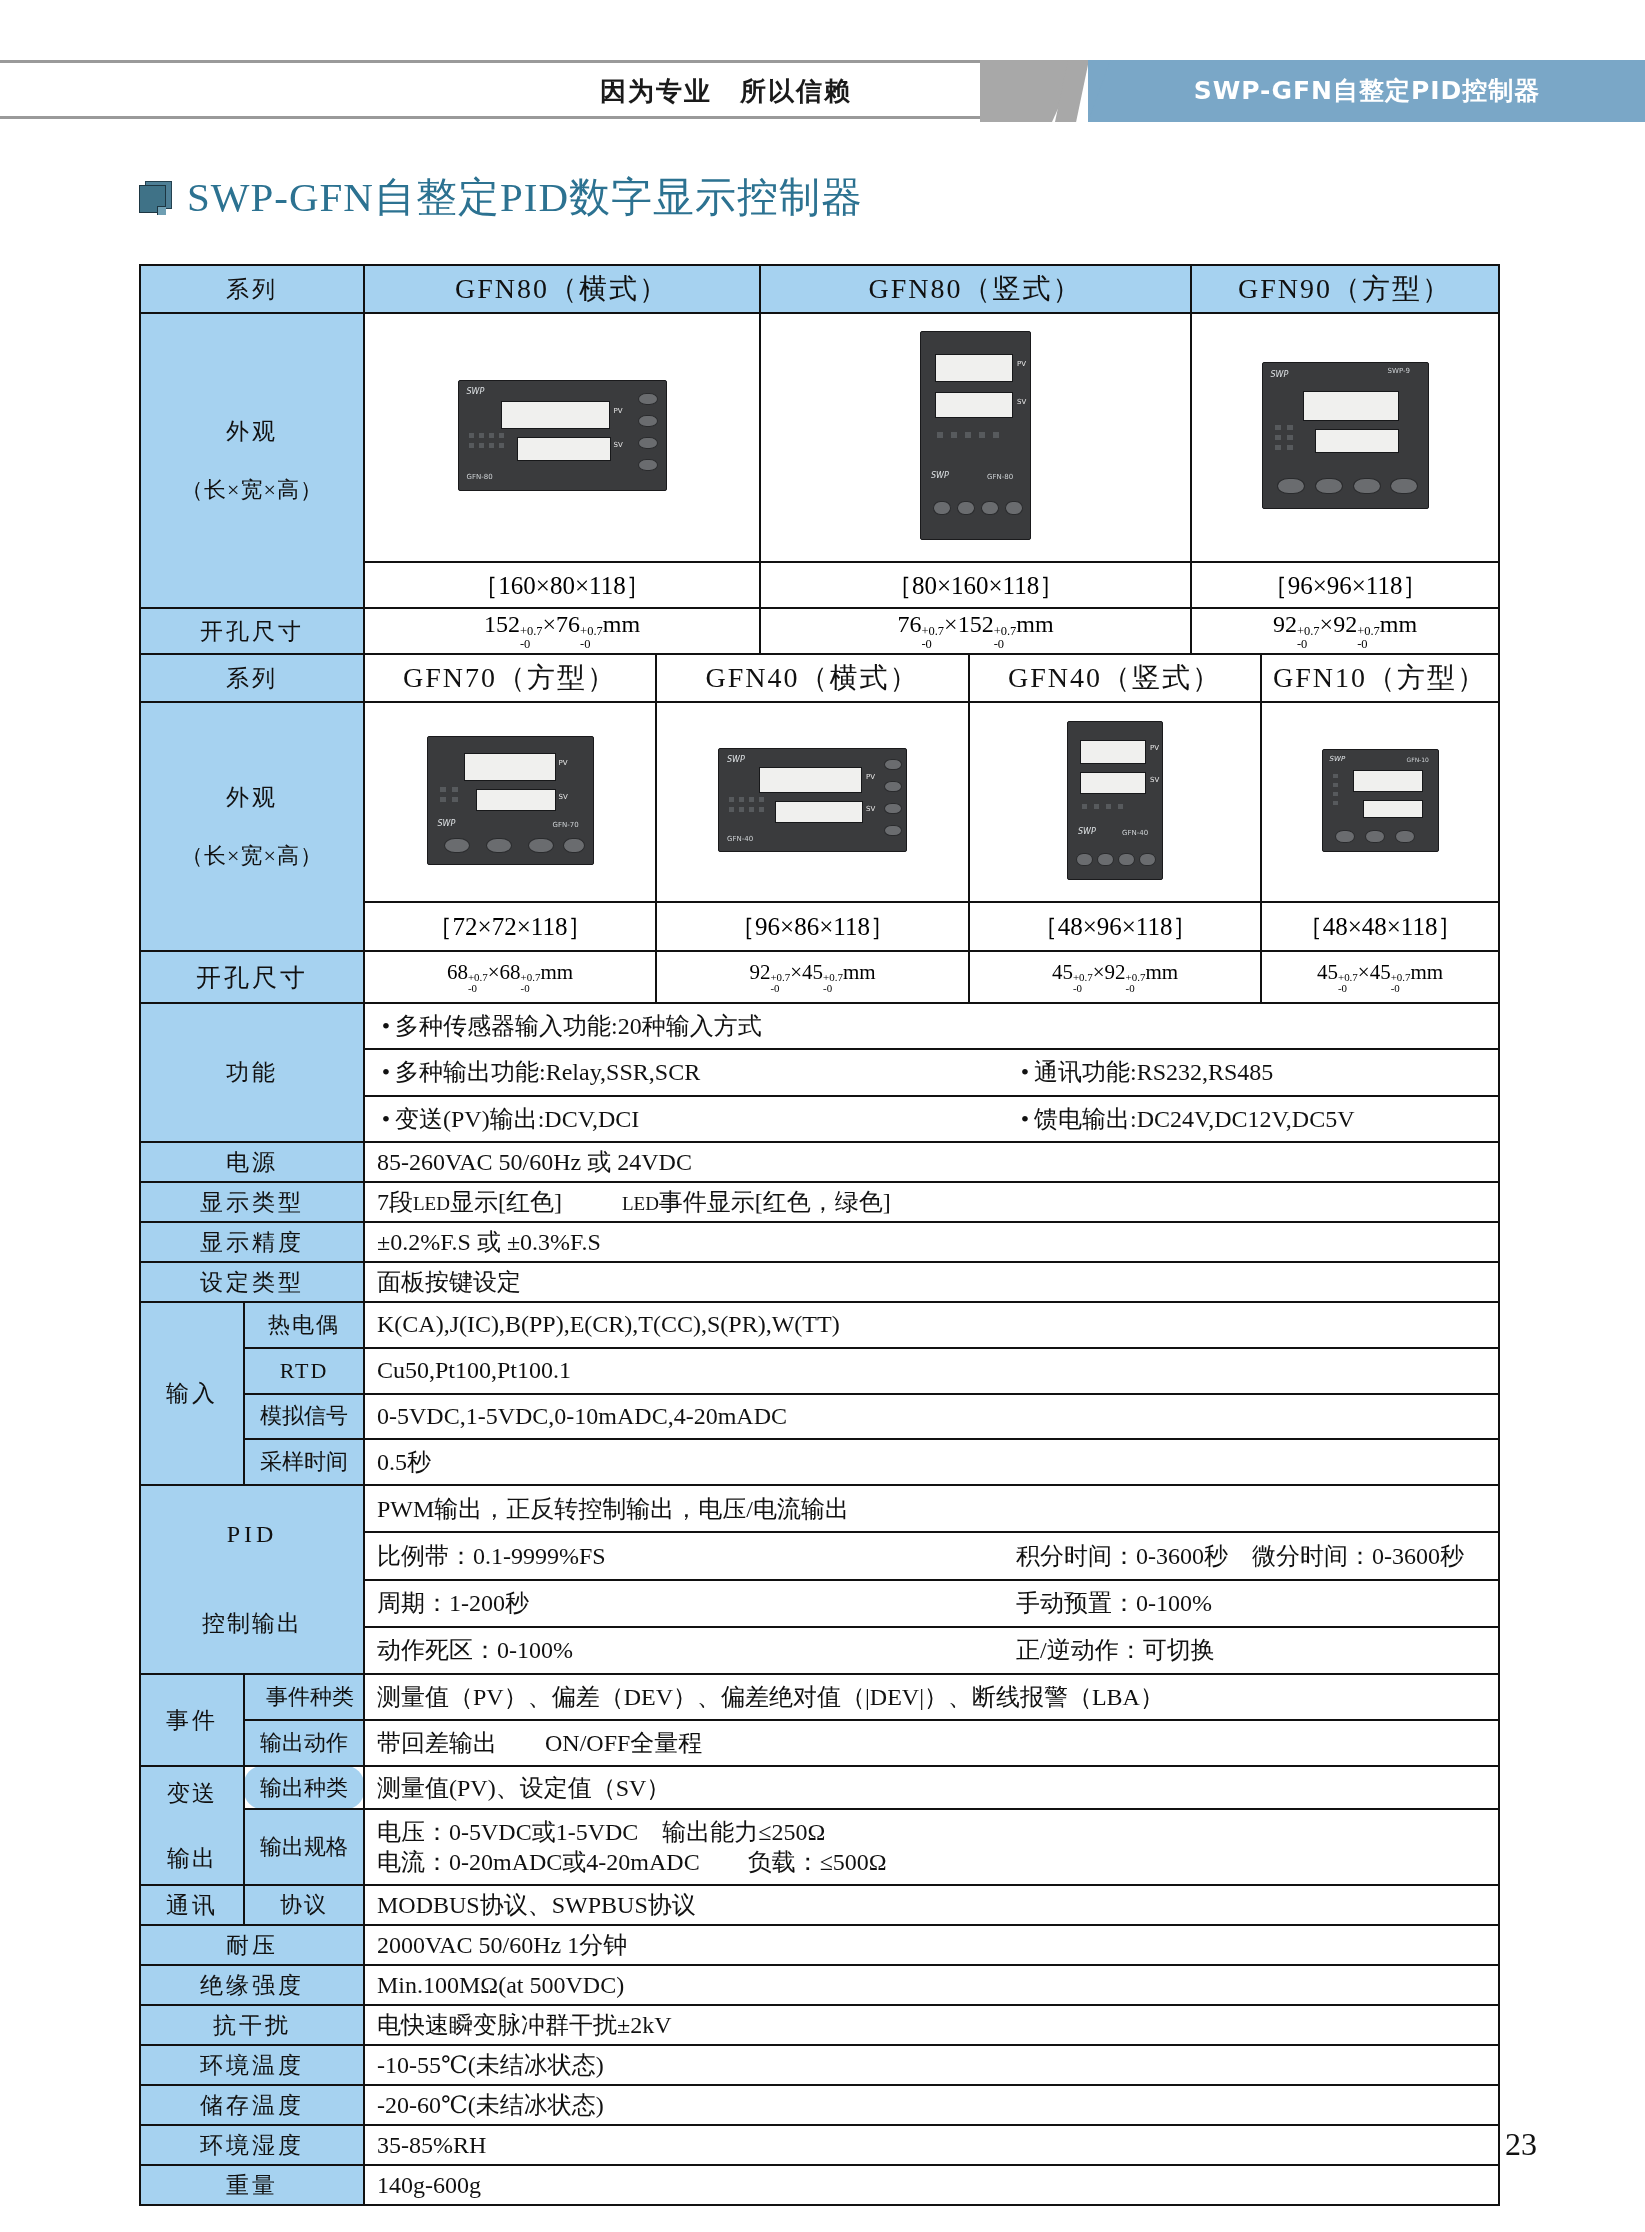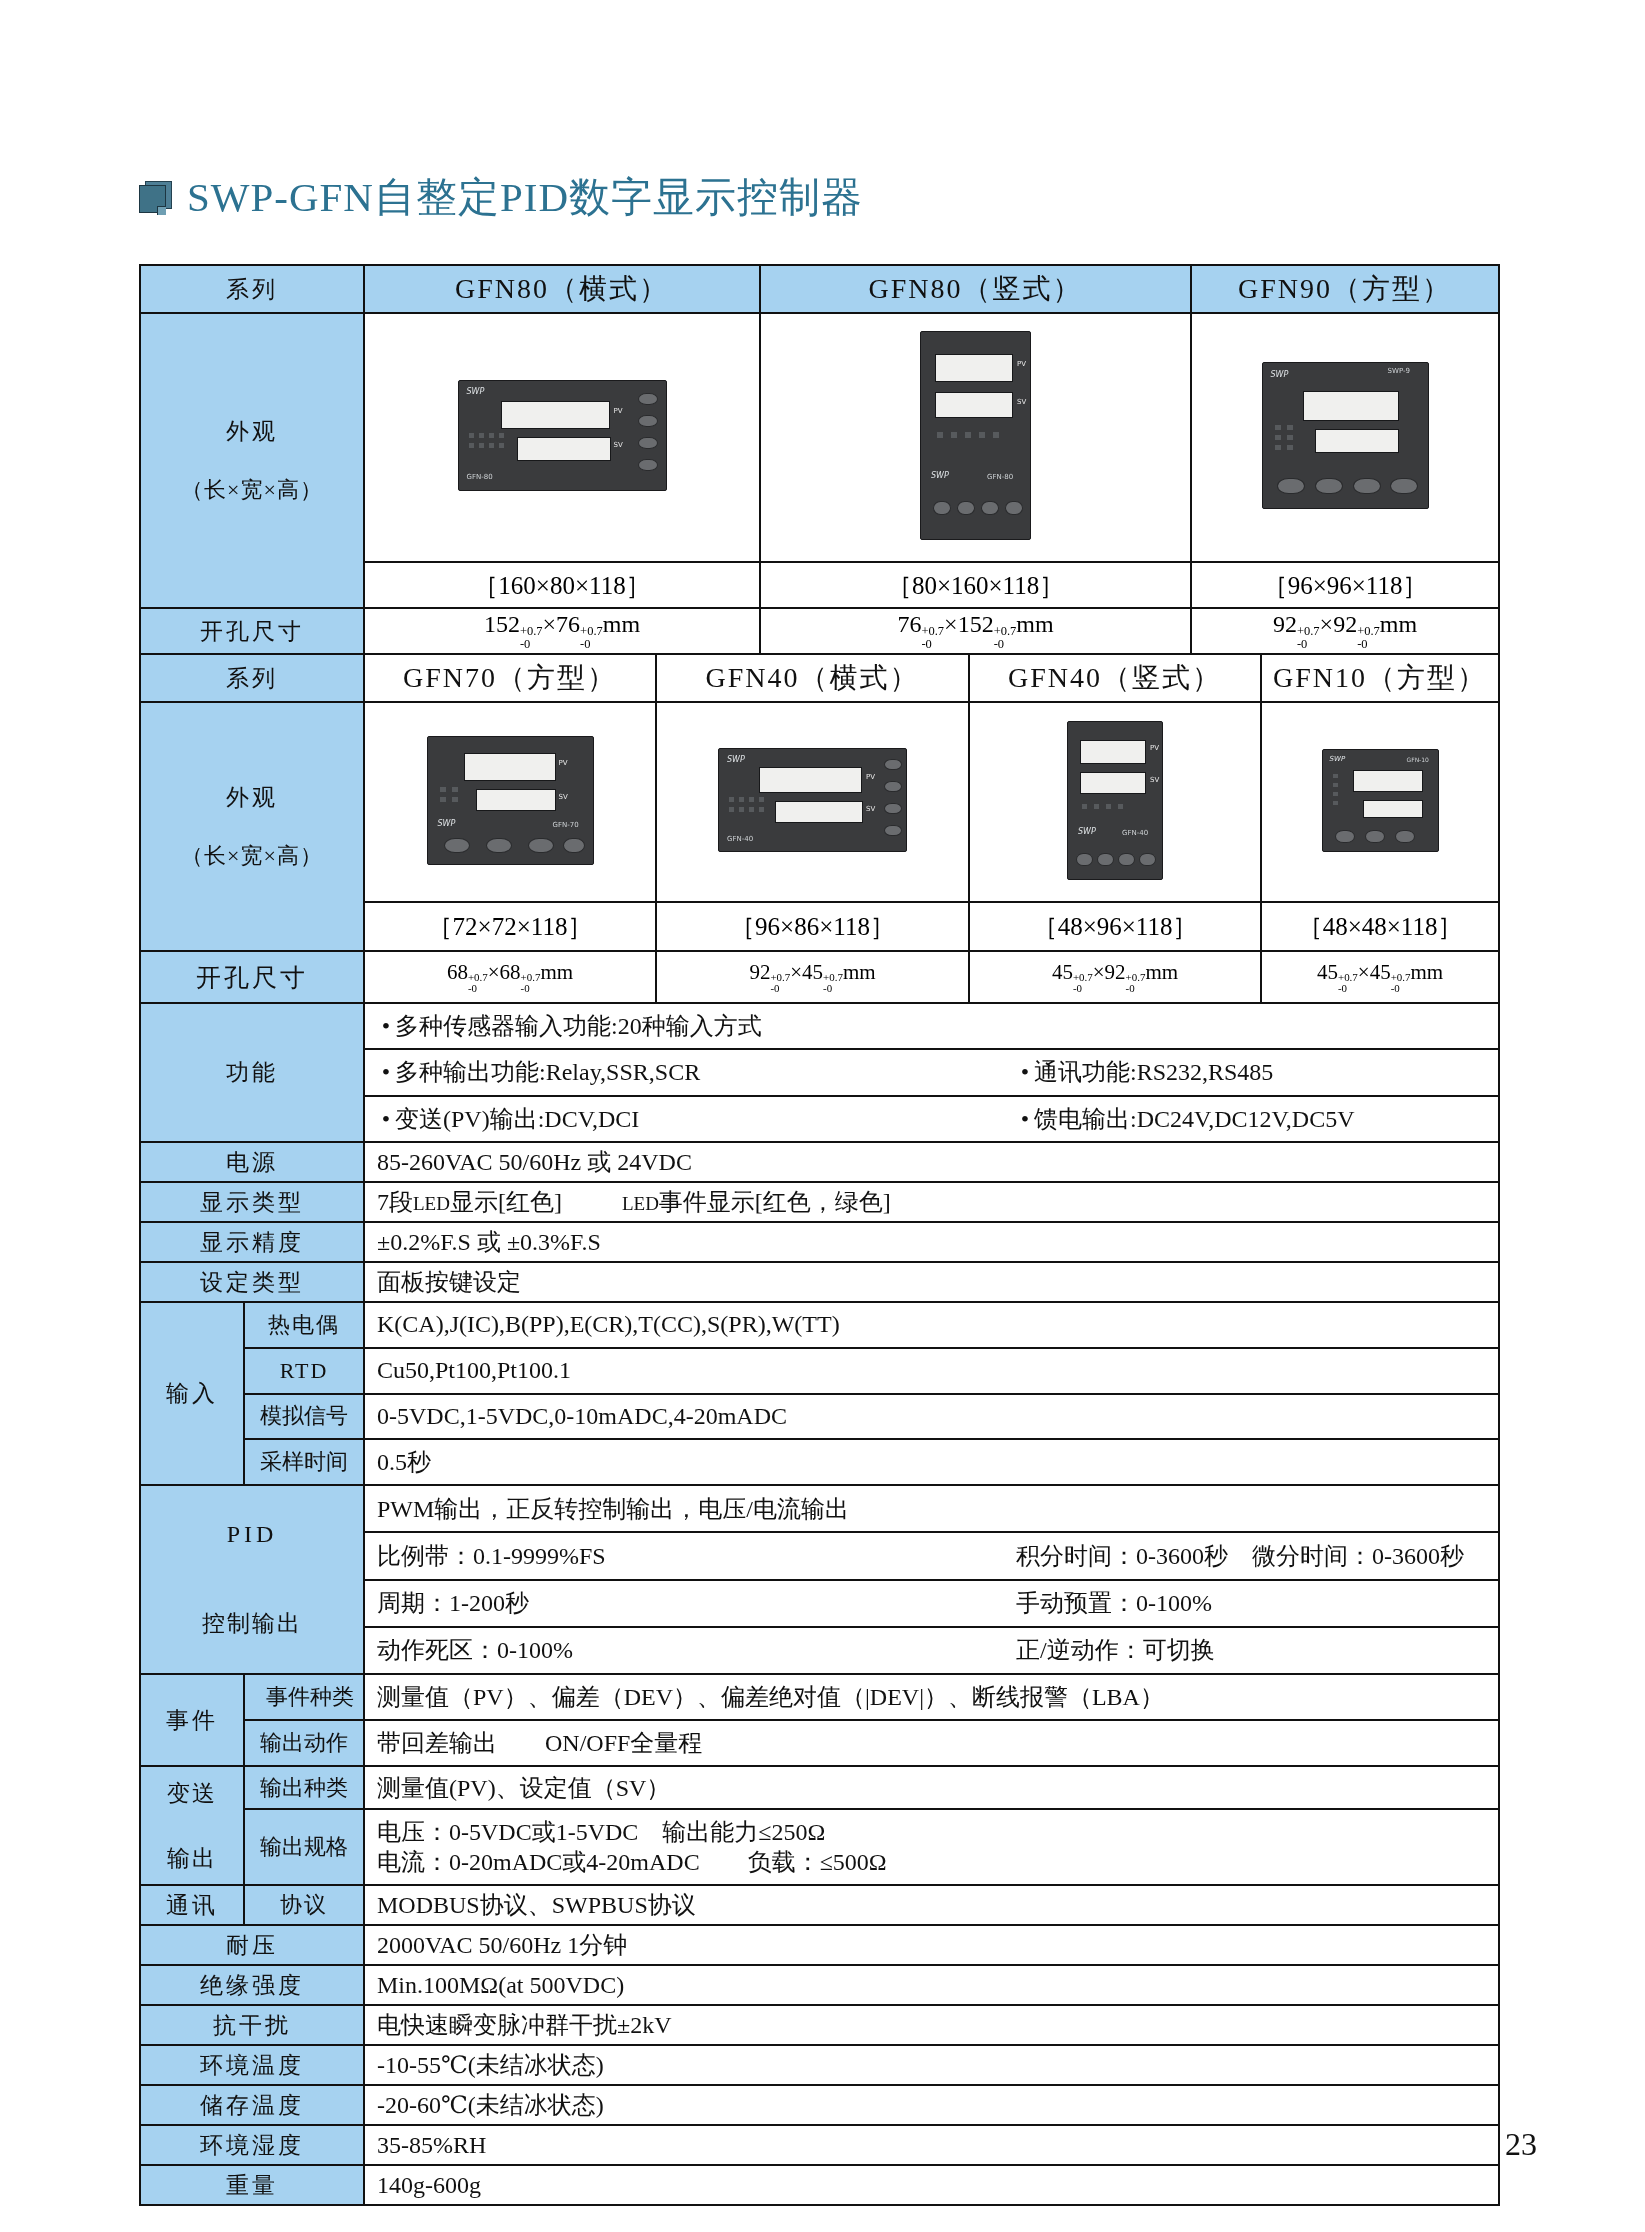--- a/index.html
+++ b/index.html
@@ -112,20 +112,31 @@
   .pageno {
     position: absolute; right: 109px; bottom: 70px;
     font-family: "Liberation Serif", serif; font-size: 32px; color: #111;
   }
 </style>
 </head>
 <body>
 
 <div class="page">
 
+  <div class="header">
+    <div class="hdr-line-top"></div>
+    <div class="hdr-line-bot"></div>
+    <div class="hdr-slogan">因为专业　所以信赖</div>
+    <div class="hdr-gray-tri"></div>
+    <div class="hdr-gray-sliver"></div>
+    <div class="hdr-blue">
+      <div class="hdr-blue-inner"></div>
+    </div>
+    <div class="hdr-title">SWP-GFN自整定PID控制器</div>
+  </div>
 
   <div class="heading">
     <span class="heading-icon">
       <span class="bk"></span>
         <span class="fr"></span>
         <span class="fold"></span>
     </span>
     <span class="heading-text">SWP-GFN自整定PID数字显示控制器</span>
   </div>
 
@@ -503,21 +514,21 @@
     <tr>
       <td class="lbl sm" colspan="2" style="letter-spacing:0px;">输出动作</td>
       <td class="val" colspan="11">带回差输出　　ON/OFF全量程</td>
     </tr>
 
     <tr>
       <td class="lbl" rowspan="2" style="height:119px;">
         <div style="font-size:23px;letter-spacing:2px;">变送</div>
         <div style="font-size:23px;letter-spacing:2px;margin-top:34px;">输出</div>
       </td>
-      <td class="lbl sm" colspan="2" style="letter-spacing:0px;">输出种类</td>
+      <td class="lbl sm" colspan="2" style="letter-spacing:0px;border-radius:18px;">输出种类</td>
       <td class="val" colspan="11">测量值(PV)、设定值（SV）</td>
     </tr>
     <tr>
       <td class="lbl sm" colspan="2" style="letter-spacing:0px;">输出规格</td>
       <td class="val val2" colspan="11">
         <div>电压：0-5VDC或1-5VDC　输出能力≤250Ω</div>
         <div>电流：0-20mADC或4-20mADC　　负载：≤500Ω</div>
       </td>
     </tr>
 

